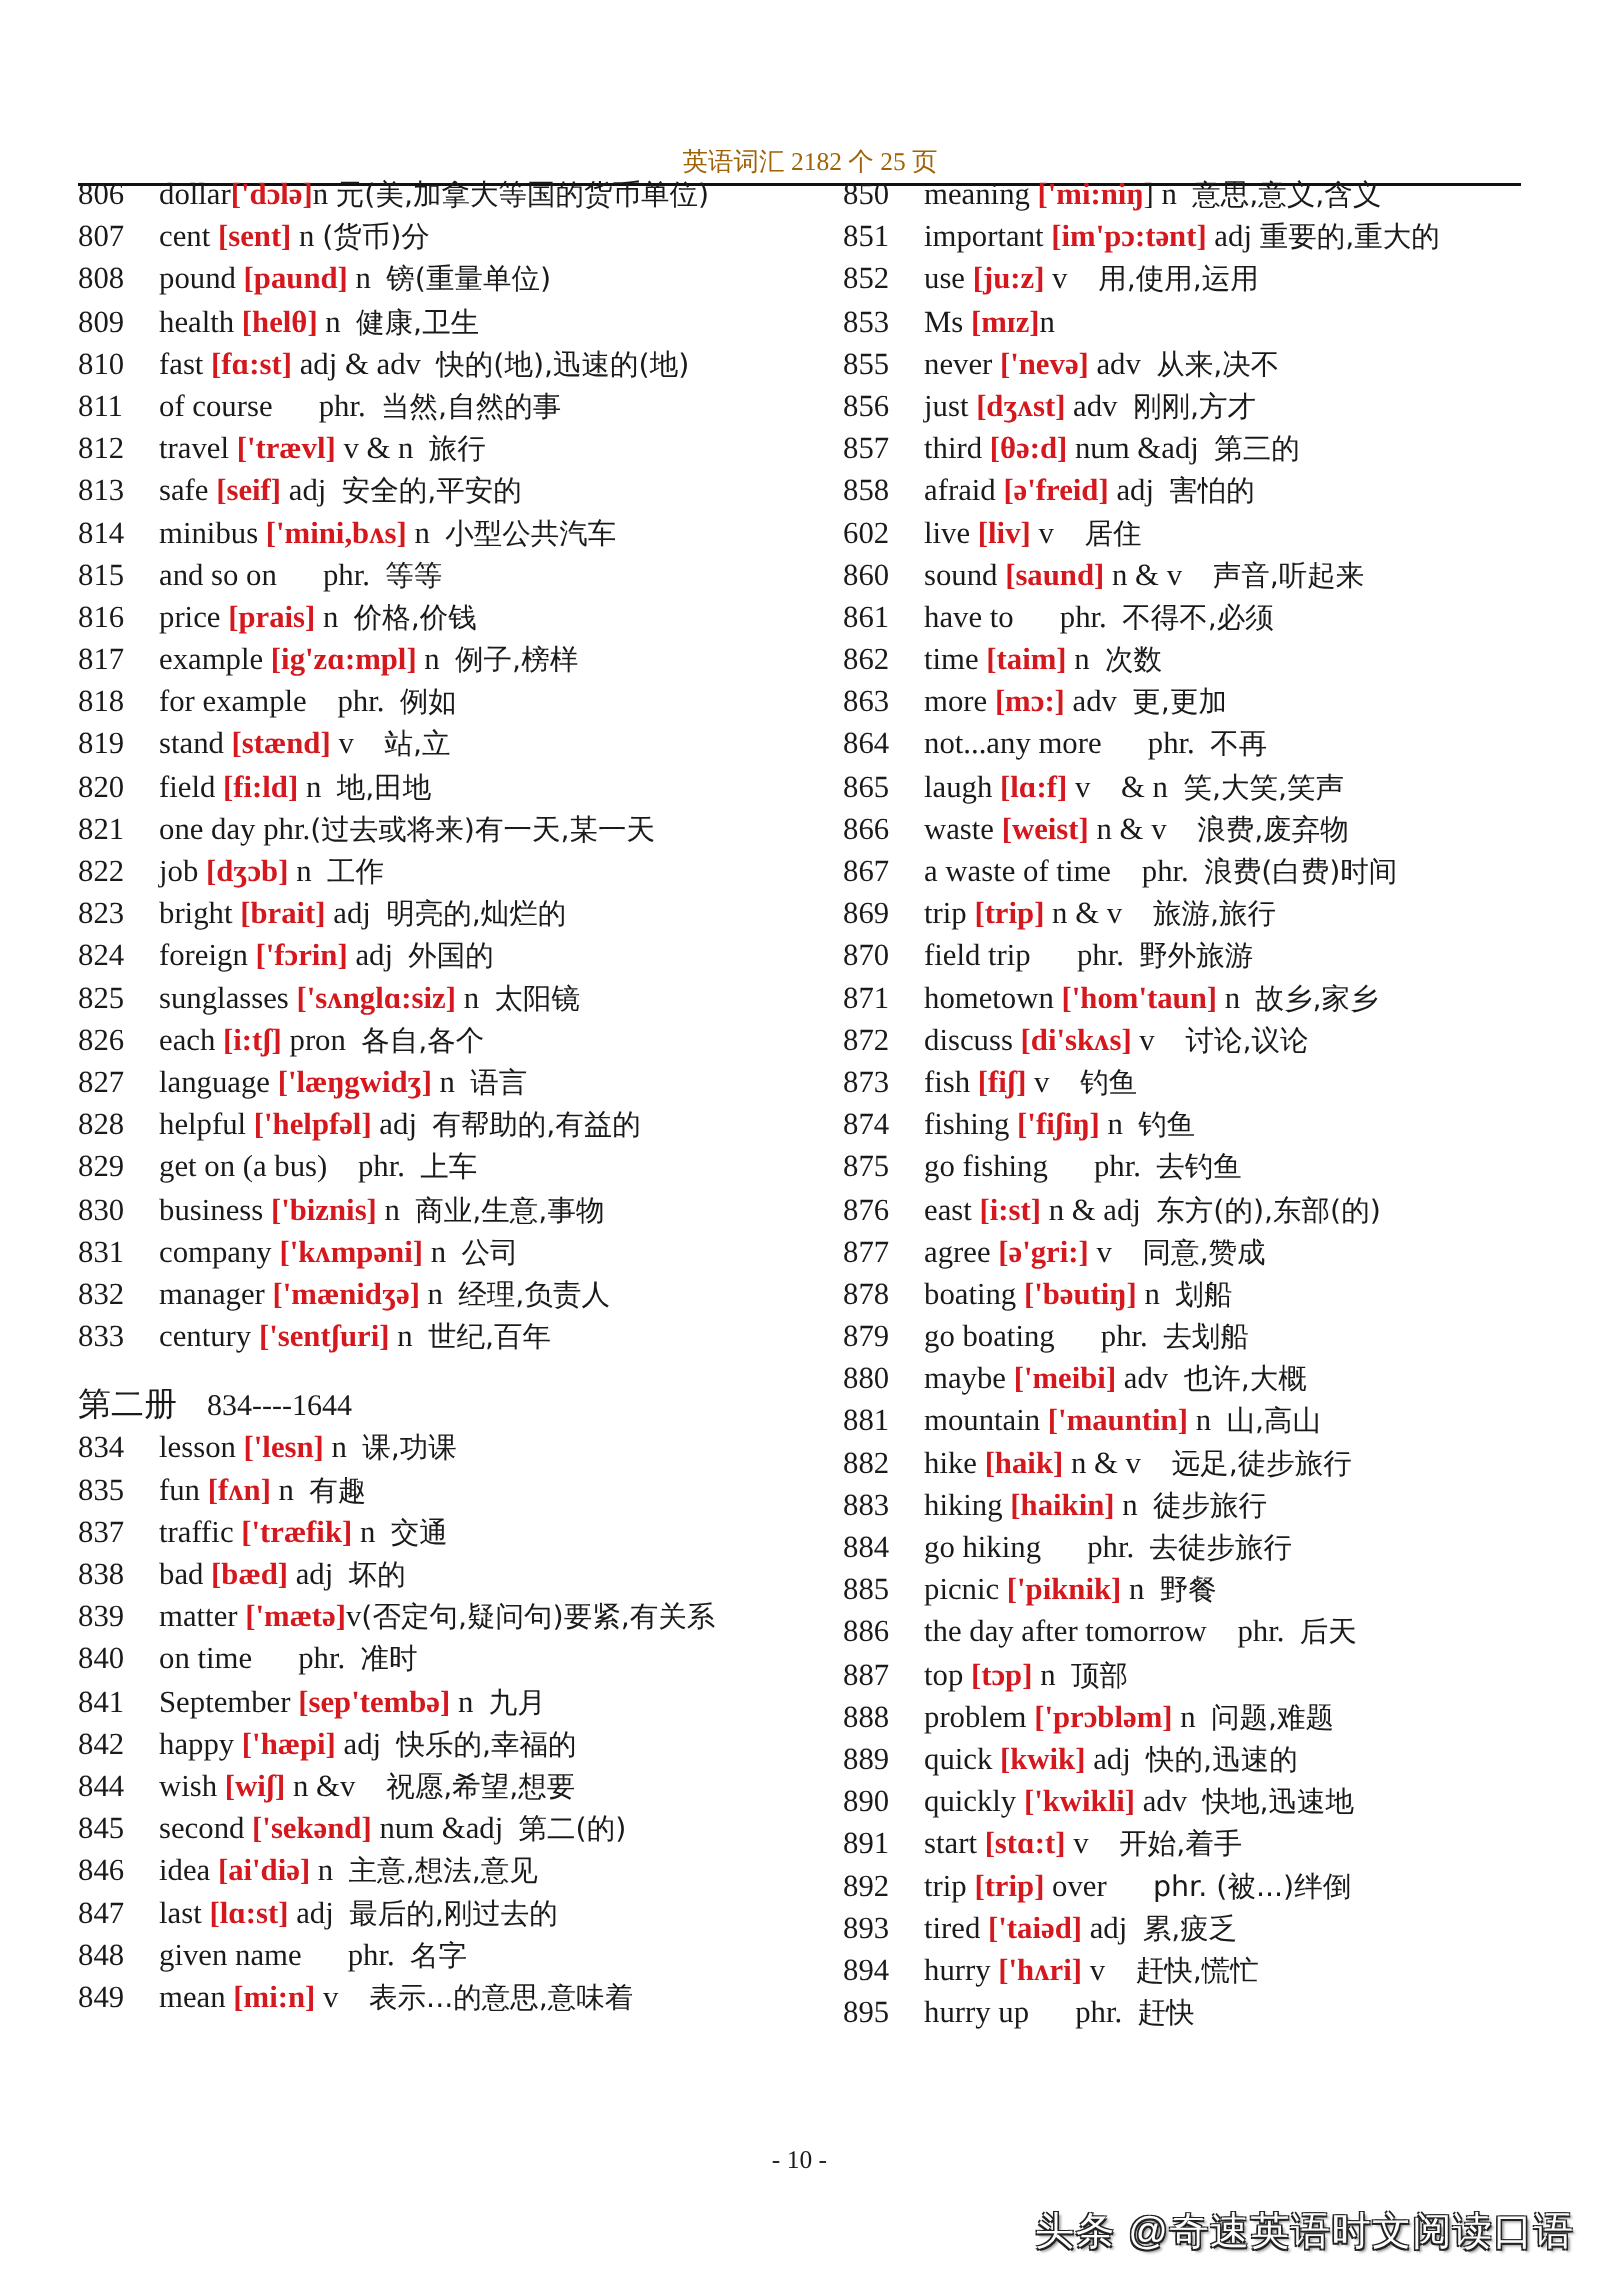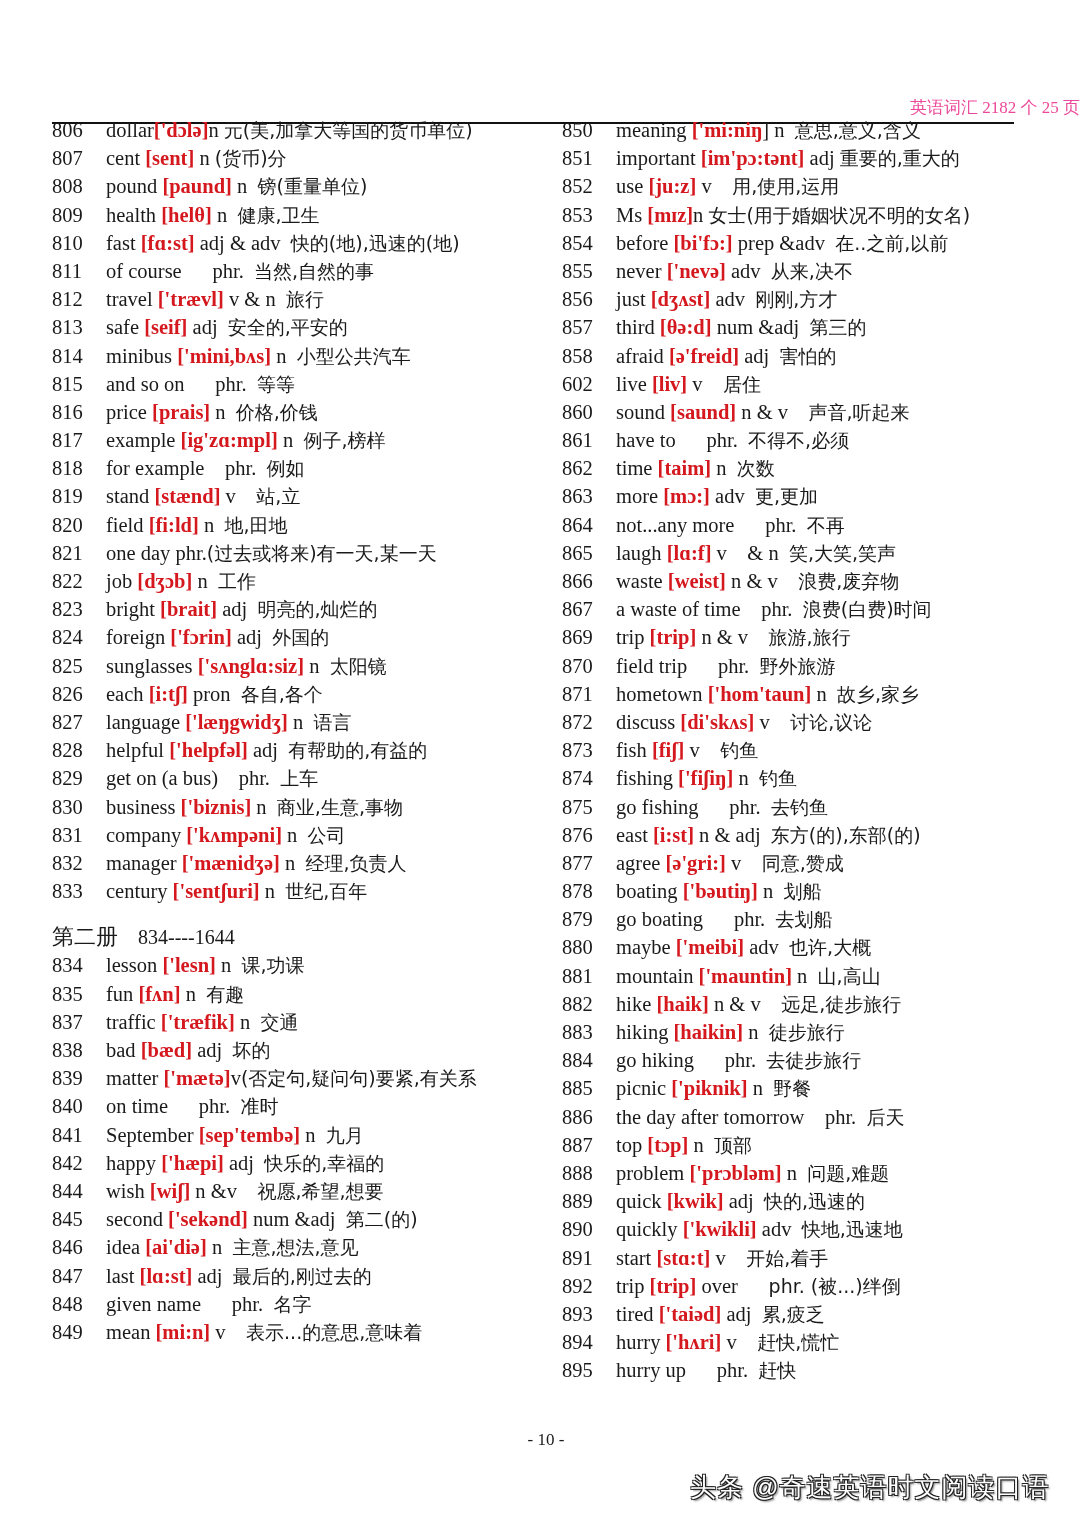--- a/index.html
+++ b/index.html
@@ -3,21 +3,21 @@
 <meta charset="utf-8">
 <style>
   html, body { margin: 0; padding: 0; background: #ffffff; }
   body {
     width: 1080px; height: 1526px; position: relative; overflow: hidden;
     font-family: "Liberation Serif", "DejaVu Serif", serif;
     color: #1a1a1a;
   }
   .page-header {
     position: absolute; left: 0; top: 96px; width: 1080px;
-    text-align: right; font-size: 17px; color: #ec4899;
+    text-align: center; font-size: 17px; color: #a16207;
   }
   .header-rule {
     position: absolute; left: 52px; top: 122px; width: 962px; height: 0;
     border-top: 2px solid #111;
   }
   .col { position: absolute; top: 116px; }
   .col-left { left: 52px; width: 500px; }
   .col-right { left: 562px; width: 470px; }
   .row {
     height: 28.2px; line-height: 28.2px; font-size: 20.5px; white-space: nowrap;
@@ -28,21 +28,20 @@
   .ipa { color: #d4181e; font-weight: bold; }
   .ipa .br-plain { color: #1a1a1a; font-weight: normal; }
   .pos { }
   .gap { display: inline-block; }
   .cn { font-family: "DejaVu Sans", sans-serif; font-size: 19px; }
   .section-title { height: 28.2px; line-height: 28.2px; font-size: 20px; margin-top: 18px; }
   .section-title .cn { font-size: 22px; }
   .page-number {
     position: absolute; left: 0; top: 1430px; width: 1066px; text-align: center;
     font-size: 17px;
-    padding-left: 13px;
   }
   .watermark {
     position: absolute; left: 690px; top: 1470px; font-family: Liberation Sans, sans-serif;
     font-size: 26px; color: #ffffff; letter-spacing: 1px;
     text-shadow: 1px 1px 0 #222, -1px -1px 0 #222, 1px -1px 0 #222, -1px 1px 0 #222, 2px 2px 2px rgba(0,0,0,0.5);
   }
 </style>
 </head>
 <body>
 
@@ -420,29 +419,20 @@
     <span class="pos">&nbsp;v</span>
     <span class="gap">&nbsp;&nbsp;&nbsp;&nbsp;</span>
     <span class="cn">用,使用,运用</span>
   </div>
       <div class="row">
     <span class="num">853</span>
     <span class="word">Ms&nbsp;</span>
     <span class="ipa">[mɪz]</span>
     <span class="pos">n</span>
     <span class="gap">&nbsp;</span>
-    <span class="cn">女士(用于婚姻状况不明的女名)</span>
-  </div>
-      <div class="row">
-    <span class="num">854</span>
-    <span class="word">before&nbsp;</span>
-    <span class="ipa">[bi'fɔ:]</span>
-    <span class="pos">&nbsp;prep&nbsp;&amp;adv</span>
-    <span class="gap">&nbsp;&nbsp;</span>
-    <span class="cn">在..之前,以前</span>
   </div>
       <div class="row">
     <span class="num">855</span>
     <span class="word">never&nbsp;</span>
     <span class="ipa">['nevə]</span>
     <span class="pos">&nbsp;adv</span>
     <span class="gap">&nbsp;&nbsp;</span>
     <span class="cn">从来,决不</span>
   </div>
       <div class="row">

